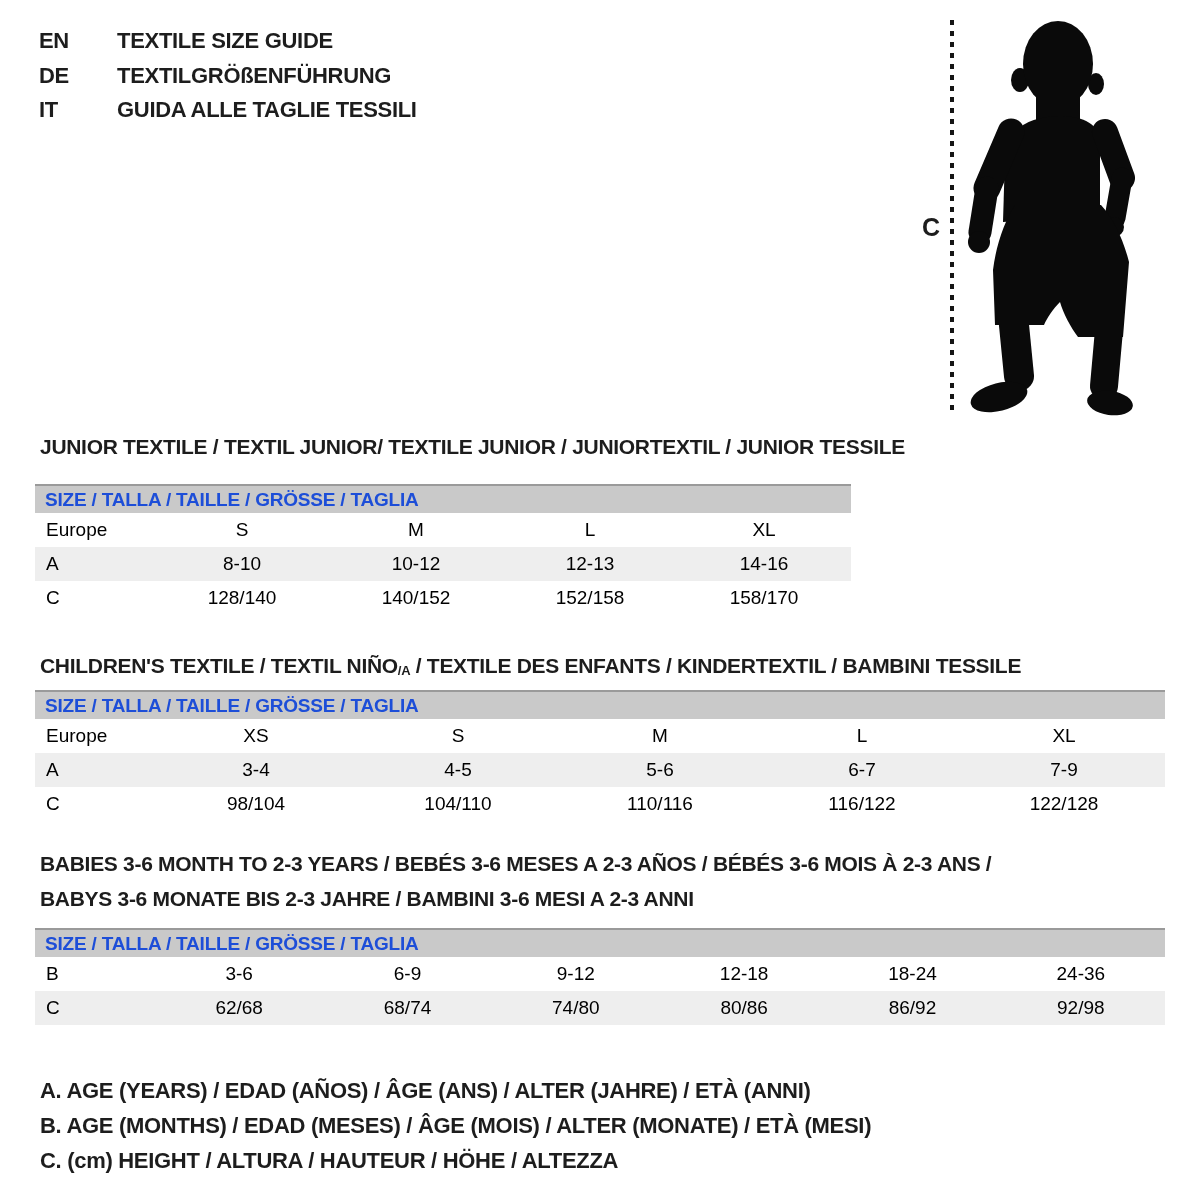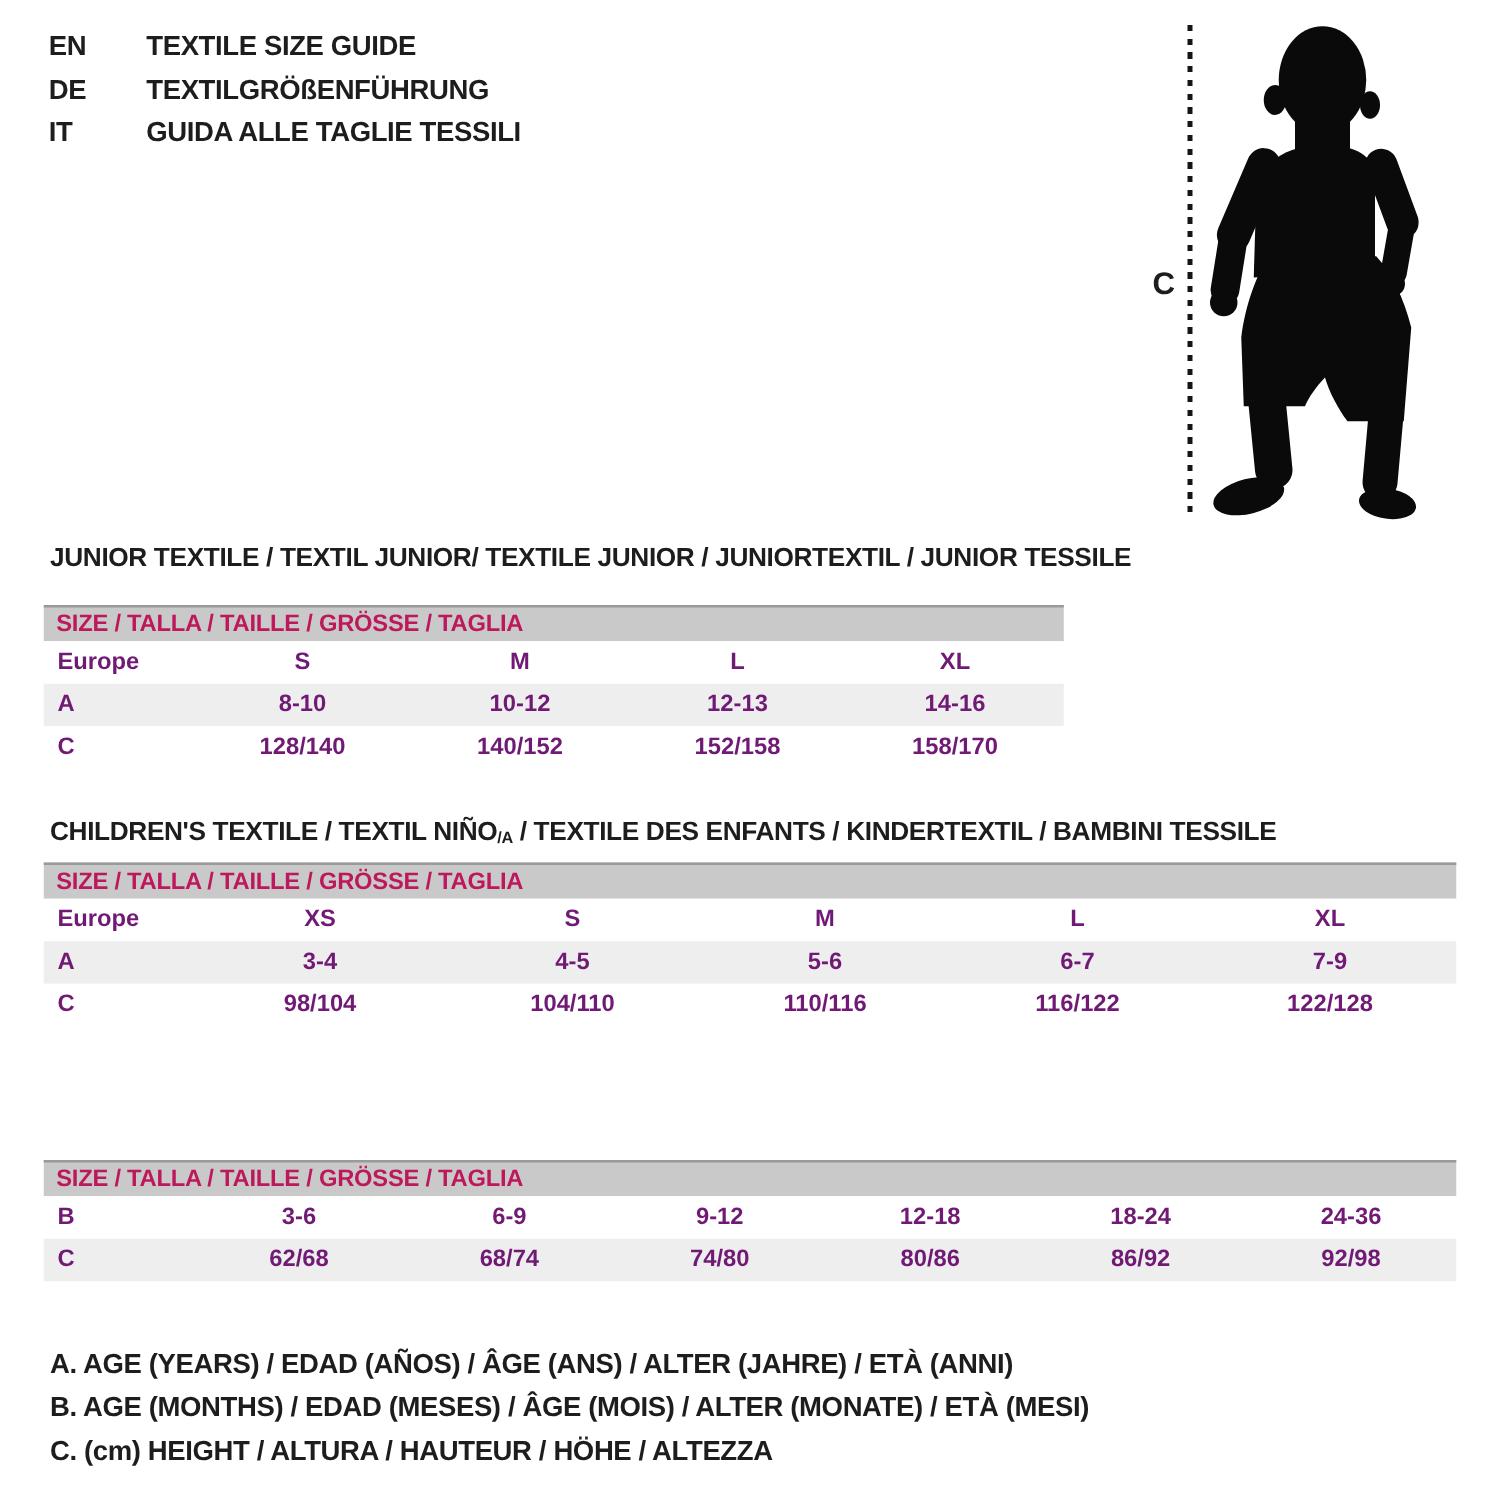--- a/index.html
+++ b/index.html
@@ -5,21 +5,21 @@
   * { margin:0; padding:0; box-sizing:border-box; }
   html,body { background:#ffffff; }
   body { font-family:"Liberation Sans", sans-serif; }
   .canvas {
     position:relative; width:1200px; height:1200px; background:#ffffff;
     overflow:hidden; color:#1d1d1d;
   }
 
   
   .lang-list { position:absolute; left:39px; top:24px; }
-  .lang-row { display:flex; height:34.6px; }
+  .lang-row { display:flex; height:34.6px; align-items:center; }
   .lang-code { width:78px; font-size:22px; font-weight:700; letter-spacing:-0.3px; }
   .lang-title { font-size:22px; font-weight:700; letter-spacing:-0.3px; white-space:nowrap; }
 
   
   .measure-line {
     position:absolute; left:950px; top:20px; width:4px; height:396px;
     background:repeating-linear-gradient(to bottom, #151515 0 5px, transparent 5px 11px);
   }
   .figure-label {
     position:absolute; left:918px; top:213px; width:26px; text-align:center;
@@ -36,23 +36,23 @@
 
   
   .size-table { position:absolute; left:35px; }
   #junior-table   { top:484px; width:816px; }
   #children-table { top:690px; width:1130px; }
   #babies-table   { top:928px; width:1130px; }
 
   .size-bar {
     height:29px; background:#c9c9c9; border-top:2px solid #9a9a9a;
     display:flex; align-items:center; padding-left:10px;
-    font-size:19px; font-weight:700; color:#be185d; letter-spacing:-0.2px;
-  }
-  .t-row { display:flex; align-items:center; height:34px; font-size:19px; font-weight:700; color:#701a75; background:#ffffff; }
+    font-size:19px; font-weight:700; color:#1d4ed8; letter-spacing:-0.2px;
+  }
+  .t-row { display:flex; align-items:center; height:34px; font-size:19px; font-weight:400; color:#000000; background:#ffffff; }
   .t-row.alt { background:#eeeeee; }
   .t-label { width:120px; padding-left:11px; }
   .t-cell { flex:1; text-align:center; }
 
   
   .legend { position:absolute; left:40px; top:1073px; line-height:35px; }
   .legend-line { font-size:22px; font-weight:700; letter-spacing:-0.3px; white-space:nowrap; }
 </style>
 </head>
 <body>
@@ -163,20 +163,24 @@
     <div class="t-row">
       <div class="t-label">C</div>
       <div class="t-cell">98/104</div>
       <div class="t-cell">104/110</div>
       <div class="t-cell">110/116</div>
       <div class="t-cell">116/122</div>
       <div class="t-cell">122/128</div>
     </div>
   </div>
 
+  <div class="heading" id="babies-title">
+    <div>BABIES 3-6 MONTH TO 2-3 YEARS / BEBÉS 3-6 MESES A 2-3 AÑOS / BÉBÉS 3-6 MOIS À 2-3 ANS /</div>
+    <div>BABYS 3-6 MONATE BIS 2-3 JAHRE / BAMBINI 3-6 MESI A 2-3 ANNI</div>
+  </div>
 
   <div class="size-table" id="babies-table">
     <div class="size-bar">
       <span>SIZE / TALLA / TAILLE / GRÖSSE / TAGLIA</span>
     </div>
     <div class="t-row">
       <div class="t-label">B</div>
       <div class="t-cell">3-6</div>
       <div class="t-cell">6-9</div>
       <div class="t-cell">9-12</div>

